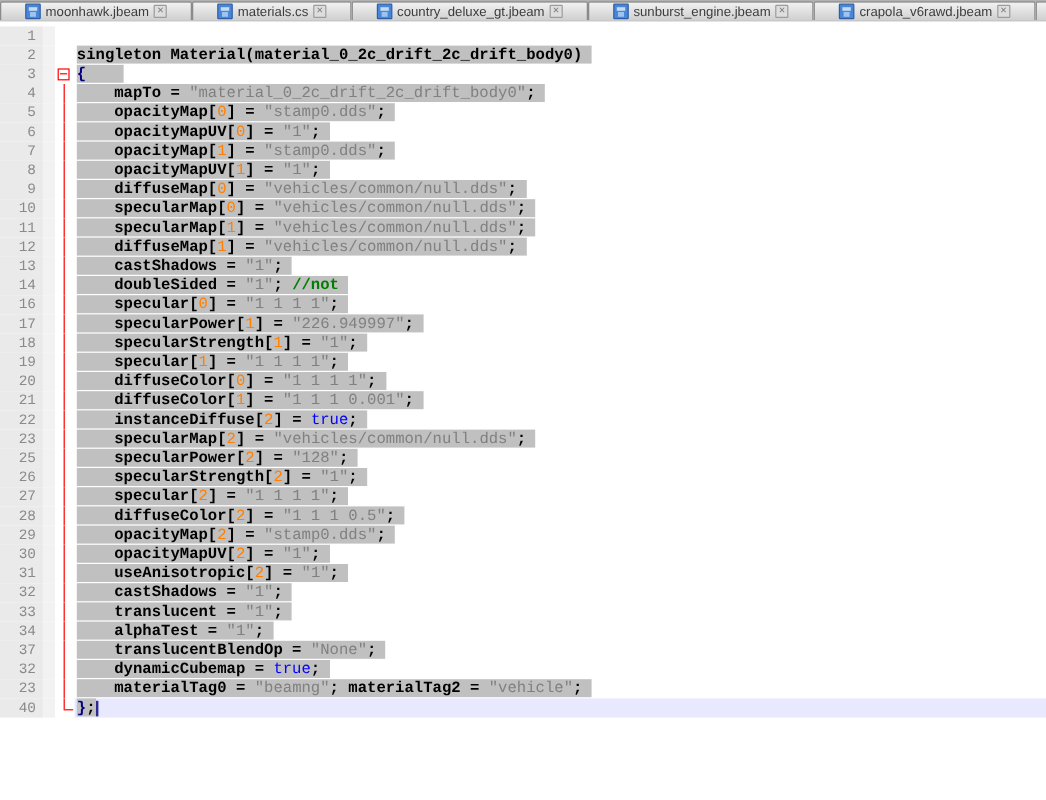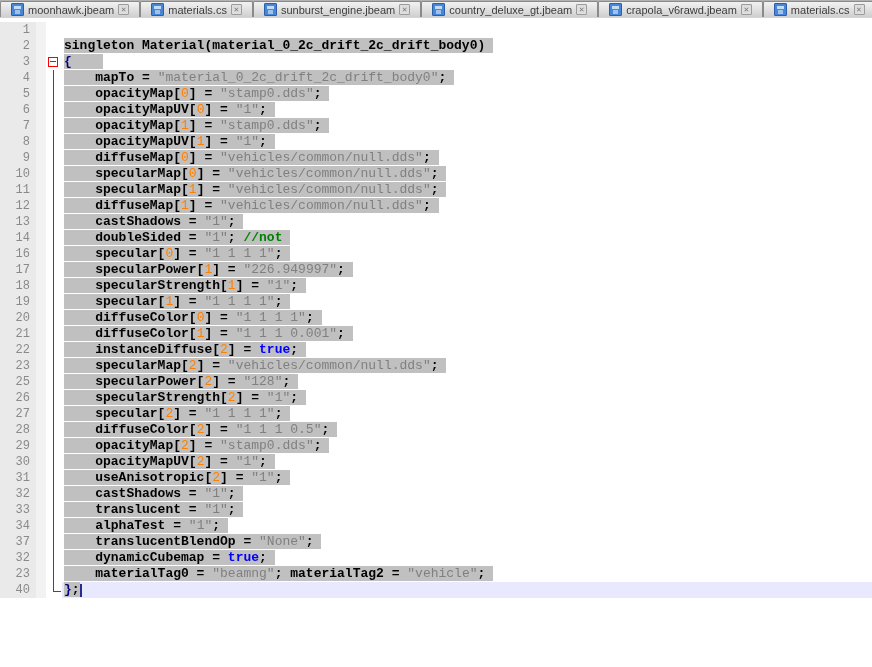--- a/index.html
+++ b/index.html
@@ -6,21 +6,21 @@
     --sel:#c0c0c0; --curline:#e8e8ff; --accent:#f5a23c; --fold:#ff0000;
     --c-def:#000000; --c-str:#808080; --c-num:#ff8000; --c-kw:#0000ff;
     --c-com:#008000; --c-brace:#000080; --c-lnum:#8a8a8a;
   }
   *{box-sizing:border-box;margin:0;padding:0}
   body{background:#888;font-family:"Liberation Sans",sans-serif}
   #app{width:872px;height:667px;background:#fff;overflow:hidden;position:relative}
 
   
   .tabbar{height:18px;background:#b2b2b2;display:flex;align-items:flex-end;overflow:hidden;border-bottom:1px solid #d4d4d4}
-  .tab{display:flex;align-items:center;gap:3px;padding:0 10px;height:16px;
+  .tab{display:flex;align-items:center;gap:3px;padding:0 20px;height:16px;
        background:linear-gradient(#f2f2f2,#cfcfcf);
        border:1px solid #8a8a8a;border-bottom:none;border-radius:2px 2px 0 0;
        font-size:11px;color:#3c3c3c;white-space:nowrap;cursor:default;flex:0 0 auto}
   .tab.active{height:18px;background:#fff;border-top:3px solid var(--accent);
        border-right:2px solid var(--accent);color:#000}
   .tab-label{padding:0 1px}
   .tab-close{width:11px;height:11px;font-size:7px;line-height:10px;text-align:center;
        background:#dedede;border:1px solid #9c9c9c;color:#7a7a7a;border-radius:1px}
 
   
@@ -42,21 +42,21 @@
          padding-right:6px;font-weight:normal;flex:0 0 auto;font-size:12px}
   .m-bm{width:10px;background:#f2f2f2;flex:0 0 auto}
   .m-fold{width:16px;background:#fff;flex:0 0 auto;position:relative}
   .code{flex:1;white-space:pre;font-weight:bold;color:var(--c-def);padding-left:2px}
   .code.current{background:var(--curline)}
   .sel{background:var(--sel)}
 
   .tk-d{color:var(--c-def);font-weight:bold}
   .tk-s{color:var(--c-str);font-weight:normal}
   .tk-n{color:var(--c-num);font-weight:normal}
-  .tk-k{color:var(--c-kw);font-weight:bold}
+  .tk-k{color:var(--c-kw);font-weight:normal}
   .tk-c{color:var(--c-com);font-weight:bold}
   .tk-b{color:var(--c-brace);font-weight:bold}
 
   .fold-open{position:absolute;left:2px;top:3px;width:10px;height:10px;
              border:1px solid var(--fold);background:#fff}
   .fold-open::after{content:'';position:absolute;left:1px;right:1px;top:3px;height:1px;background:var(--fold)}
   .fold-vline::before{content:'';position:absolute;left:7px;top:0;bottom:0;width:1px;background:var(--fold)}
   .fold-end::before{content:'';position:absolute;left:7px;top:0;height:9px;width:1px;background:var(--fold)}
   .fold-end::after{content:'';position:absolute;left:7px;top:9px;width:8px;height:1px;background:var(--fold)}
 
@@ -72,26 +72,26 @@
         <div class="tab-label">moonhawk.jbeam</div>
         <div class="tab-close">✕</div>
       </div>
       <div class="tab">
         <div class="floppy blue"></div>
         <div class="tab-label">materials.cs</div>
         <div class="tab-close">✕</div>
       </div>
       <div class="tab">
         <div class="floppy blue"></div>
+        <div class="tab-label">country_deluxe_gt.jbeam</div>
+        <div class="tab-close">✕</div>
+      </div>
+      <div class="tab">
+        <div class="floppy blue"></div>
         <div class="tab-label">sunburst_engine.jbeam</div>
-        <div class="tab-close">✕</div>
-      </div>
-      <div class="tab">
-        <div class="floppy blue"></div>
-        <div class="tab-label">country_deluxe_gt.jbeam</div>
         <div class="tab-close">✕</div>
       </div>
       <div class="tab">
         <div class="floppy blue"></div>
         <div class="tab-label">crapola_v6rawd.jbeam</div>
         <div class="tab-close">✕</div>
       </div>
       <div class="tab">
         <div class="floppy blue"></div>
         <div class="tab-label">materials.cs</div>

